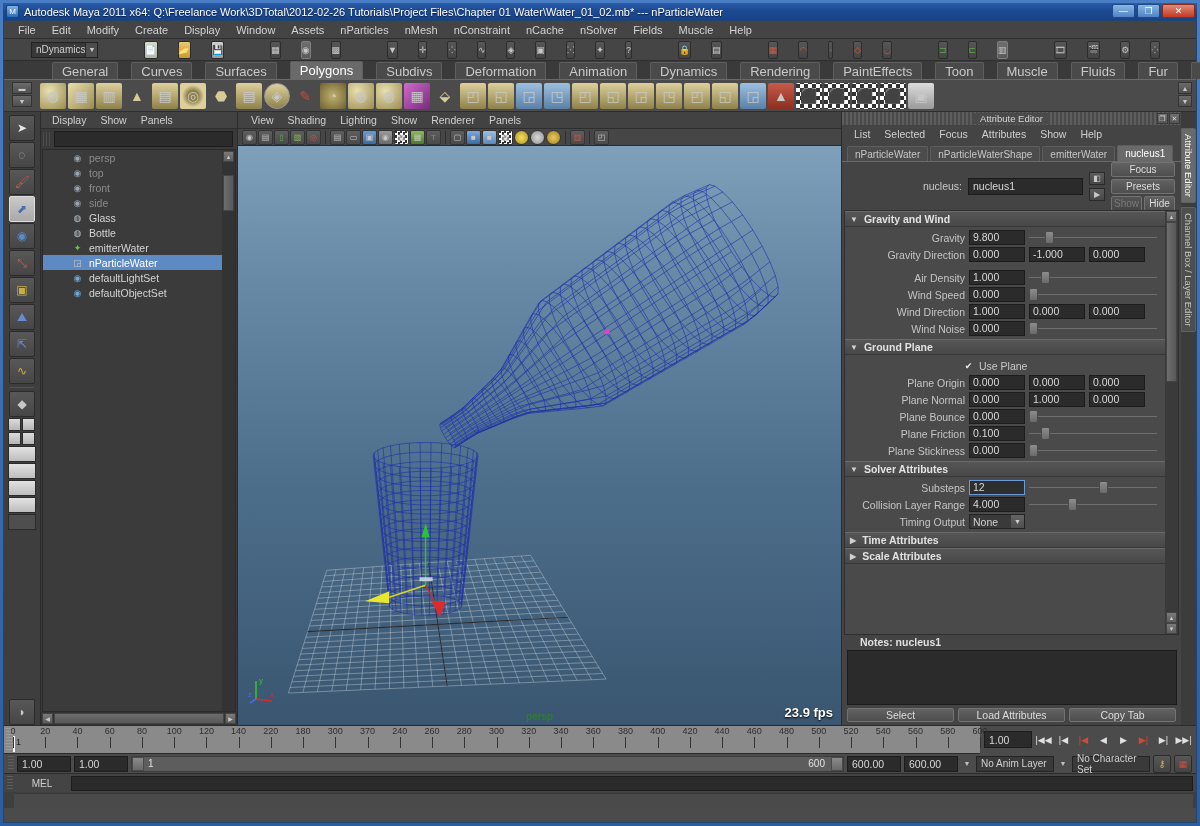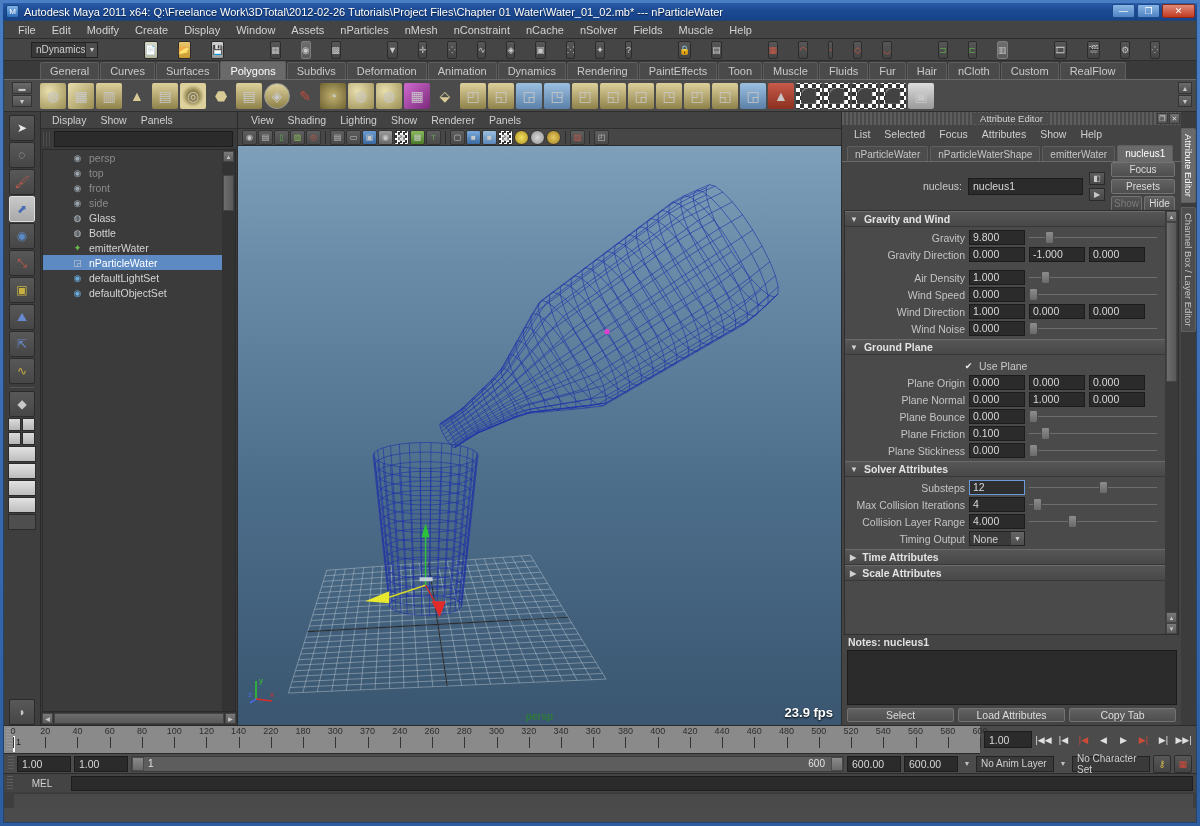--- a/index.html
+++ b/index.html
@@ -49,23 +49,23 @@
     background:linear-gradient(#575757,#444); display:flex; align-items:center;
     justify-content:center; font-size:9px; position:relative; }
   .sbtn.on { background:linear-gradient(#6e6e6e,#5a5a5a); border-color:#7d7d7d; }
   .sep { width:1px; height:16px; background:#2c2c2c; margin:0 3px; }
   .coordfield { width:48px; height:15px; background:#2b2b2b; border:1px solid #1d1d1d; }
   .lbl { font-size:10px; color:#b8b8b8; }
 
   
   .shelf-tabs { height:19px; display:flex; align-items:flex-end;
     background:#3a3a3a; padding-left:36px; border-bottom:1px solid #6a6a6a; }
-  .shelf-tab { padding:0 9px; height:17px; line-height:17px; font-size:11px;
+  .shelf-tab { padding:0 9px; height:17px; line-height:17px; font-size:13px;
     color:#c9c9c9; background:#4a4a4a; border:1px solid #5e5e5e; border-bottom:none;
-    margin-right:1px; border-radius:2px 2px 0 0; }
+    margin-right:1px; border-radius:2px 2px 0 0;margin-left:12px; }
   .shelf-tab.active { background:#6a6a6a; color:#fff; height:18px; line-height:18px; }
   .shelf-row { height:32px; display:flex; align-items:center; background:#4b4b4b;
     border-bottom:1px solid #2e2e2e; padding-left:36px; gap:2px; position:relative; }
   .shelf-ico { width:26px; height:26px; border-radius:2px; display:flex;
      align-items:center; justify-content:center; font-size:14px; flex:0 0 auto; }
   .shelf-left-ctrl { position:absolute; left:8px; top:2px; width:22px; }
   .shelf-left-ctrl div { width:20px; height:12px; background:linear-gradient(#6a6a6a,#505050);
      border:1px solid #333; margin-bottom:1px; display:flex; align-items:center;
      justify-content:center; font-size:7px; }
   .shelf-right-ctrl { position:absolute; right:4px; top:2px; }
@@ -201,21 +201,21 @@
      background:linear-gradient(#8d8d8d,#6a6a6a); border:1px solid #4a4a4a; border-radius:2px; }
   .chk-row { height:17px; display:flex; align-items:center; gap:5px; padding-left:118px; }
   .chkbox { width:11px; height:11px; background:#3f3f3f; border:1px solid #2a2a2a;
      display:flex; align-items:center; justify-content:center; font-size:9px; color:#e8e8e8; }
   .dropdown { width:56px; height:15px; background:#3a3a3a; border:1px solid #232323;
      display:flex; align-items:center; font-size:10.5px; color:#d0d0d0; padding-left:3px; }
   .dropdown .dda { margin-left:auto; width:13px; height:13px;
      background:linear-gradient(#656565,#4e4e4e); display:flex;
      align-items:center; justify-content:center; font-size:7px; }
   .sect-body { background:#4a4a4a; padding:2px 0; }
-  .ae-notes { height:14px; display:flex; align-items:center; padding-left:6px;
+  .ae-notes { height:14px; display:flex; align-items:center; padding-left:18px;
      font-weight:bold; font-size:10.5px; color:#e0e0e0;text-align:center; }
   .ae-notebox { height:55px; margin:1px 4px 0 5px; background:#2b2b2b; border:1px solid #1c1c1c; }
   .ae-footer { height:20px; display:flex; gap:4px; padding:3px 5px; }
   .ae-fbtn { flex:1; background:linear-gradient(#626262,#4e4e4e); border:1px solid #737373;
      color:#dcdcdc; font-size:10.5px; display:flex; align-items:center;
      justify-content:center; border-radius:2px; }
 
   
   .rtabs { width:15px; background:#3c3c3c; padding-top:16px; display:flex;
      flex-direction:column; align-items:center; gap:4px; }
@@ -757,28 +757,20 @@
                 <span class="tri">▼</span>
                 <span>Solver Attributes</span>
               </div>
               <div class="sect-body">
                 <div class="attr-row">
                   <div class="attr-lbl">Substeps</div>
                   <div class="attr-in focused" style="display: flex; align-items: center;">12</div>
                   <div class="slider">
                     <div class="track"></div>
                     <div class="handle" style="left: 54%;"></div>
-                  </div>
-                </div>
-                <div class="attr-row">
-                  <div class="attr-lbl">Max Collision Iterations</div>
-                  <div class="attr-in" style="display: flex; align-items: center;">4</div>
-                  <div class="slider">
-                    <div class="track"></div>
-                    <div class="handle" style="left: 3%;"></div>
                   </div>
                 </div>
                 <div class="attr-row">
                   <div class="attr-lbl">Collision Layer Range</div>
                   <div class="attr-in" style="display: flex; align-items: center;">4.000</div>
                   <div class="slider">
                     <div class="track"></div>
                     <div class="handle" style="left: 30%;"></div>
                   </div>
                 </div>

